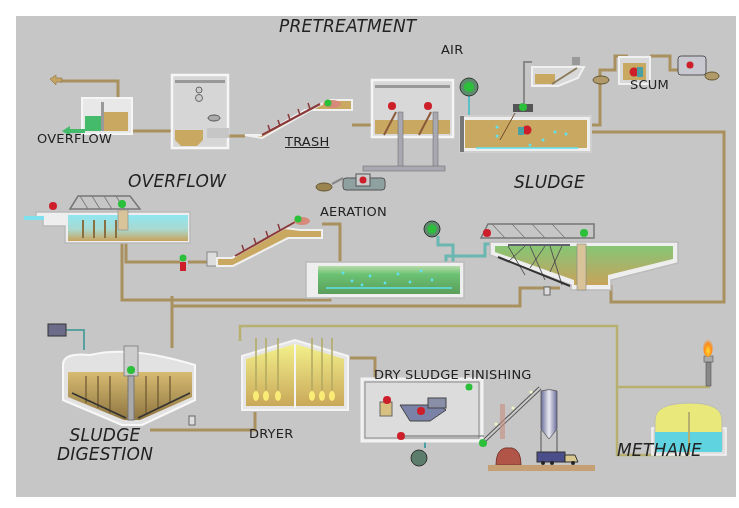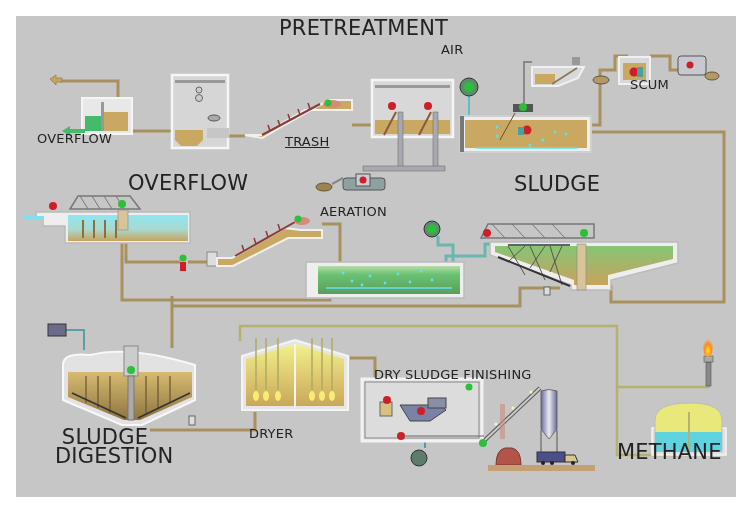--- a/index.html
+++ b/index.html
@@ -1,21 +1,21 @@
 <!DOCTYPE html>
 <html><head>
 <meta charset="utf-8">
 <style>
   html, body { margin: 0; padding: 0; background: #ffffff; }
   body { width: 739px; height: 508px; position: relative; overflow: hidden;
          font-family: "DejaVu Sans", "Liberation Sans", sans-serif; }
   #canvas { position: absolute; left: 16px; top: 16px; width: 720px; height: 481px; background: #c6c6c6; }
   svg#diagram { position: absolute; left: 0; top: 0; }
   .lbl { position: absolute; color: #222; font-size: 13px; letter-spacing: 0.2px; white-space: nowrap; line-height: 1; }
-  .lbl.big { font-size: 21px; }
+  .lbl.big { font-size: 17px; font-style: italic; }
   .lbl.center { text-align: center; }
 </style>
 </head>
 <body>
 
 <div id="canvas">
 <svg id="diagram" width="720" height="481" viewBox="16 16 720 481">
   <defs>
     <linearGradient id="secGrad" x1="0" y1="0" x2="0" y2="1">
       <stop offset="0" stop-color="#8fe6f2"></stop>

